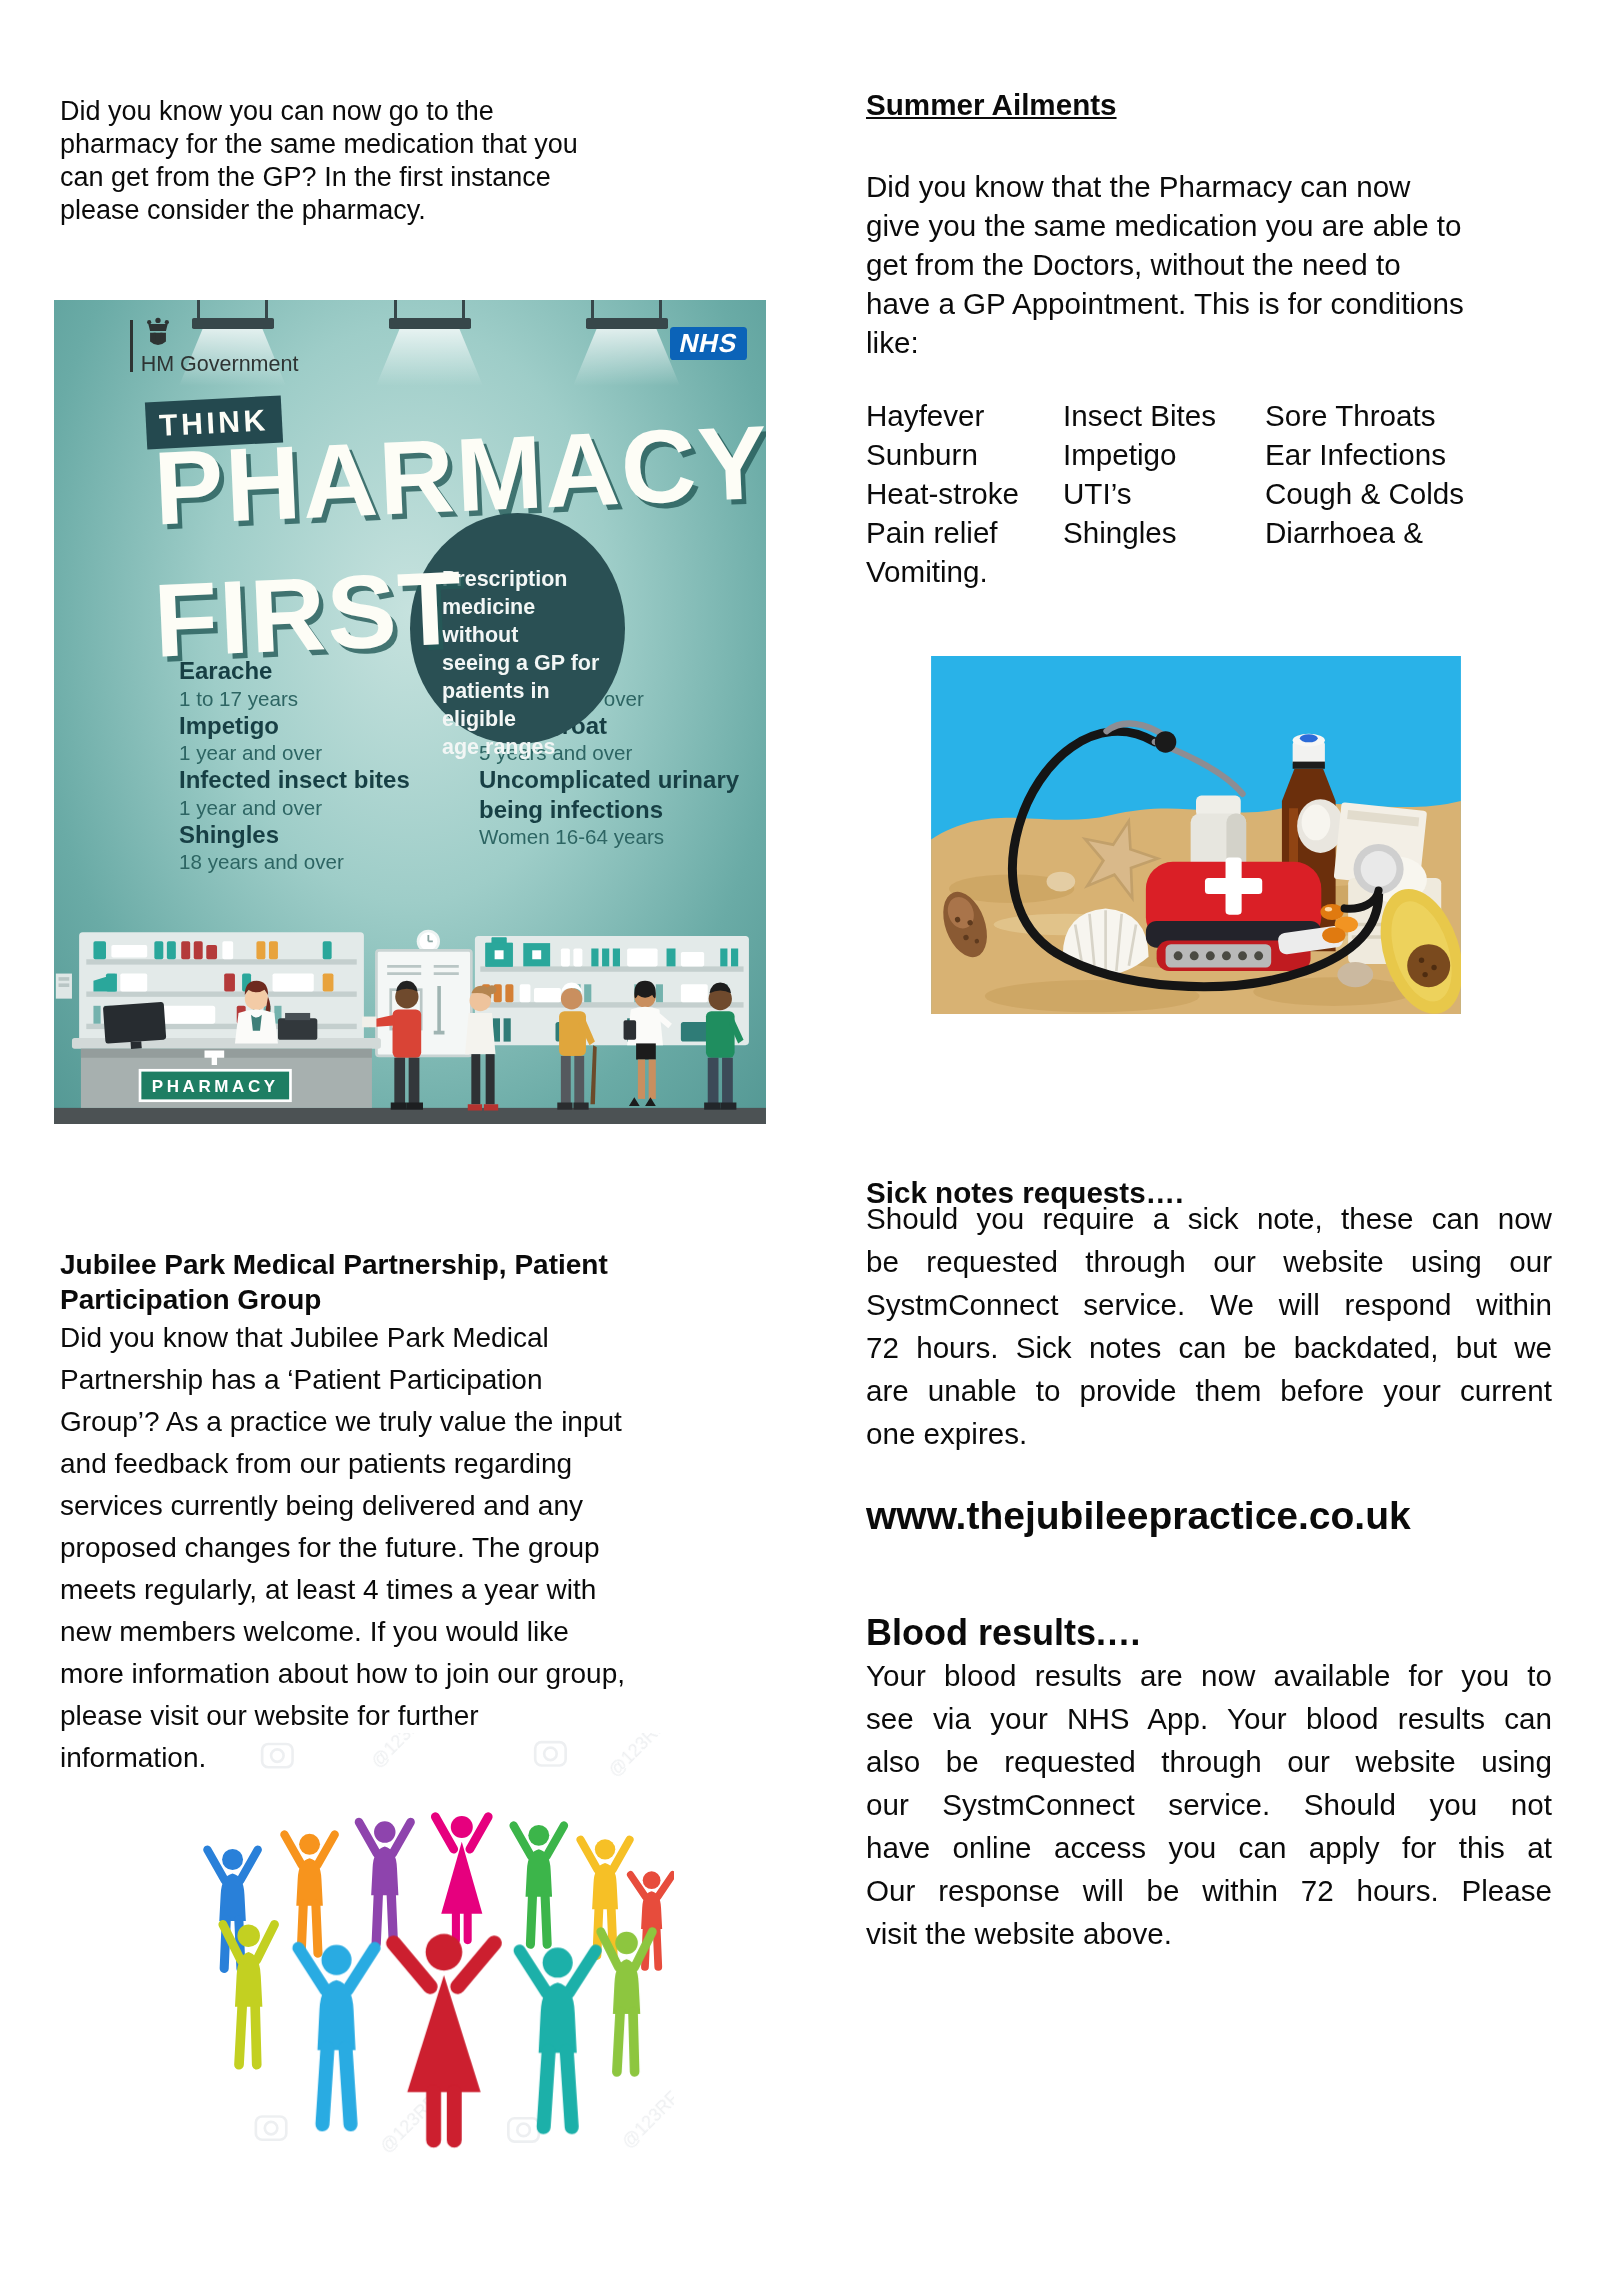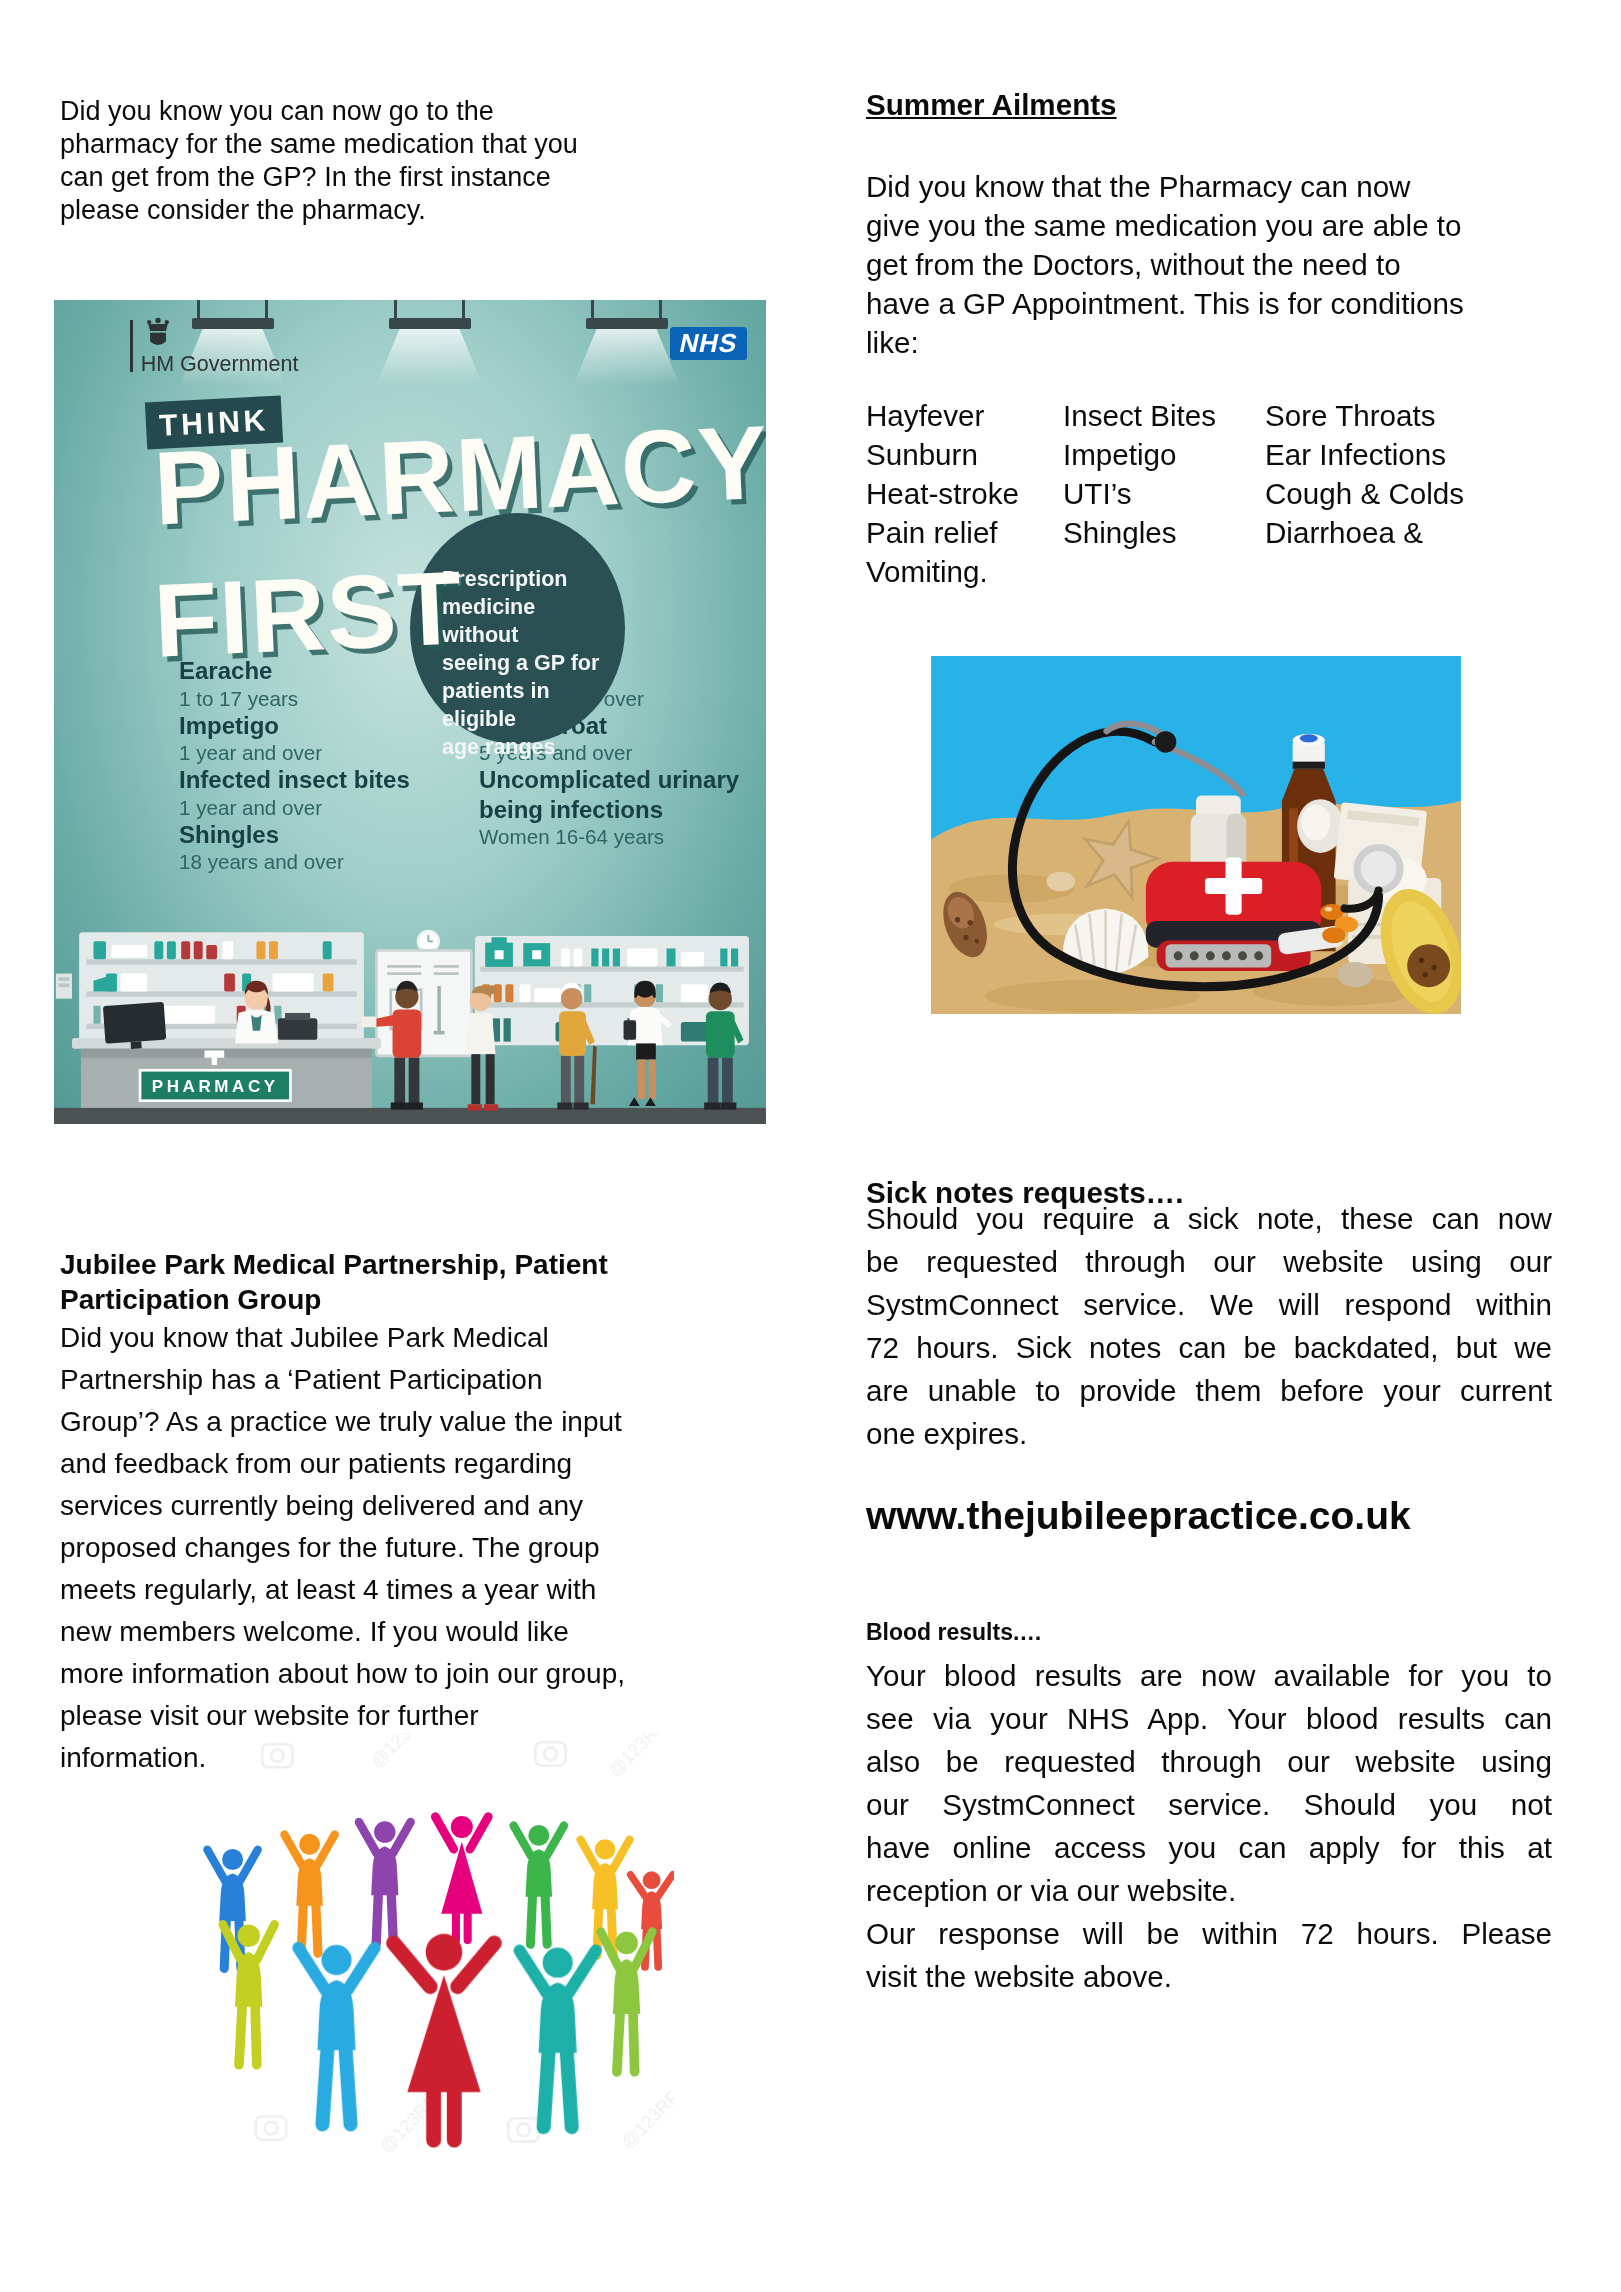--- a/index.html
+++ b/index.html
@@ -53,21 +53,21 @@
   .people{left:186px;top:1733px;}
 
   
   .rcol{left:866px;width:686px;}
   .summer-head{top:88px;font-size:29.6px;font-weight:bold;text-decoration:underline;}
   .summer-intro{top:167px;font-size:29.6px;line-height:39px;}
   .ailgrid{top:399px;display:grid;grid-template-columns:197px 202px 1fr;grid-auto-rows:39px;font-size:29.6px;}
   .medphoto{left:931px;top:656px;}
   .sick-head{top:1154px;font-size:29.6px;font-weight:bold;line-height:43px;margin-top:17px;}
   .sick-lines{top:1197px;}
-  .blood-head{top:1611px;font-size:23px;font-weight:bold;line-height:43px;}
+  .blood-head{top:1611px;font-size:36px;font-weight:bold;line-height:43px;}
   .blood-lines{top:1654px;}
   .lineset{font-size:29.6px;line-height:43px;width:686px;}
   .lineset .jl{text-align:justify;text-align-last:justify;}
   .lineset .ll{text-align:left;}
   .website{top:1494px;font-size:39px;font-weight:bold;text-align:left;}
 </style>
 </head>
 <body>
 
 <div class="page">
@@ -620,19 +620,18 @@
 
   <div class="abs rcol website">www.thejubileepractice.co.uk</div>
 
   <div class="abs rcol blood-head">Blood results.…</div>
   <div class="abs rcol lineset blood-lines">
     <div class="jl">Your blood results are now available for you to</div>
     <div class="jl">see via your NHS App. Your blood results can</div>
     <div class="jl">also be requested through our website using</div>
     <div class="jl">our SystmConnect service.  Should you not</div>
     <div class="jl">have online access you can apply for this at</div>
-    <div class="ll">reception or via our website.</div>
     <div class="jl">Our response will be within 72 hours.  Please</div>
     <div class="ll">visit the website above.</div>
   </div>
 
 </div>
 
 
 </body></html>

